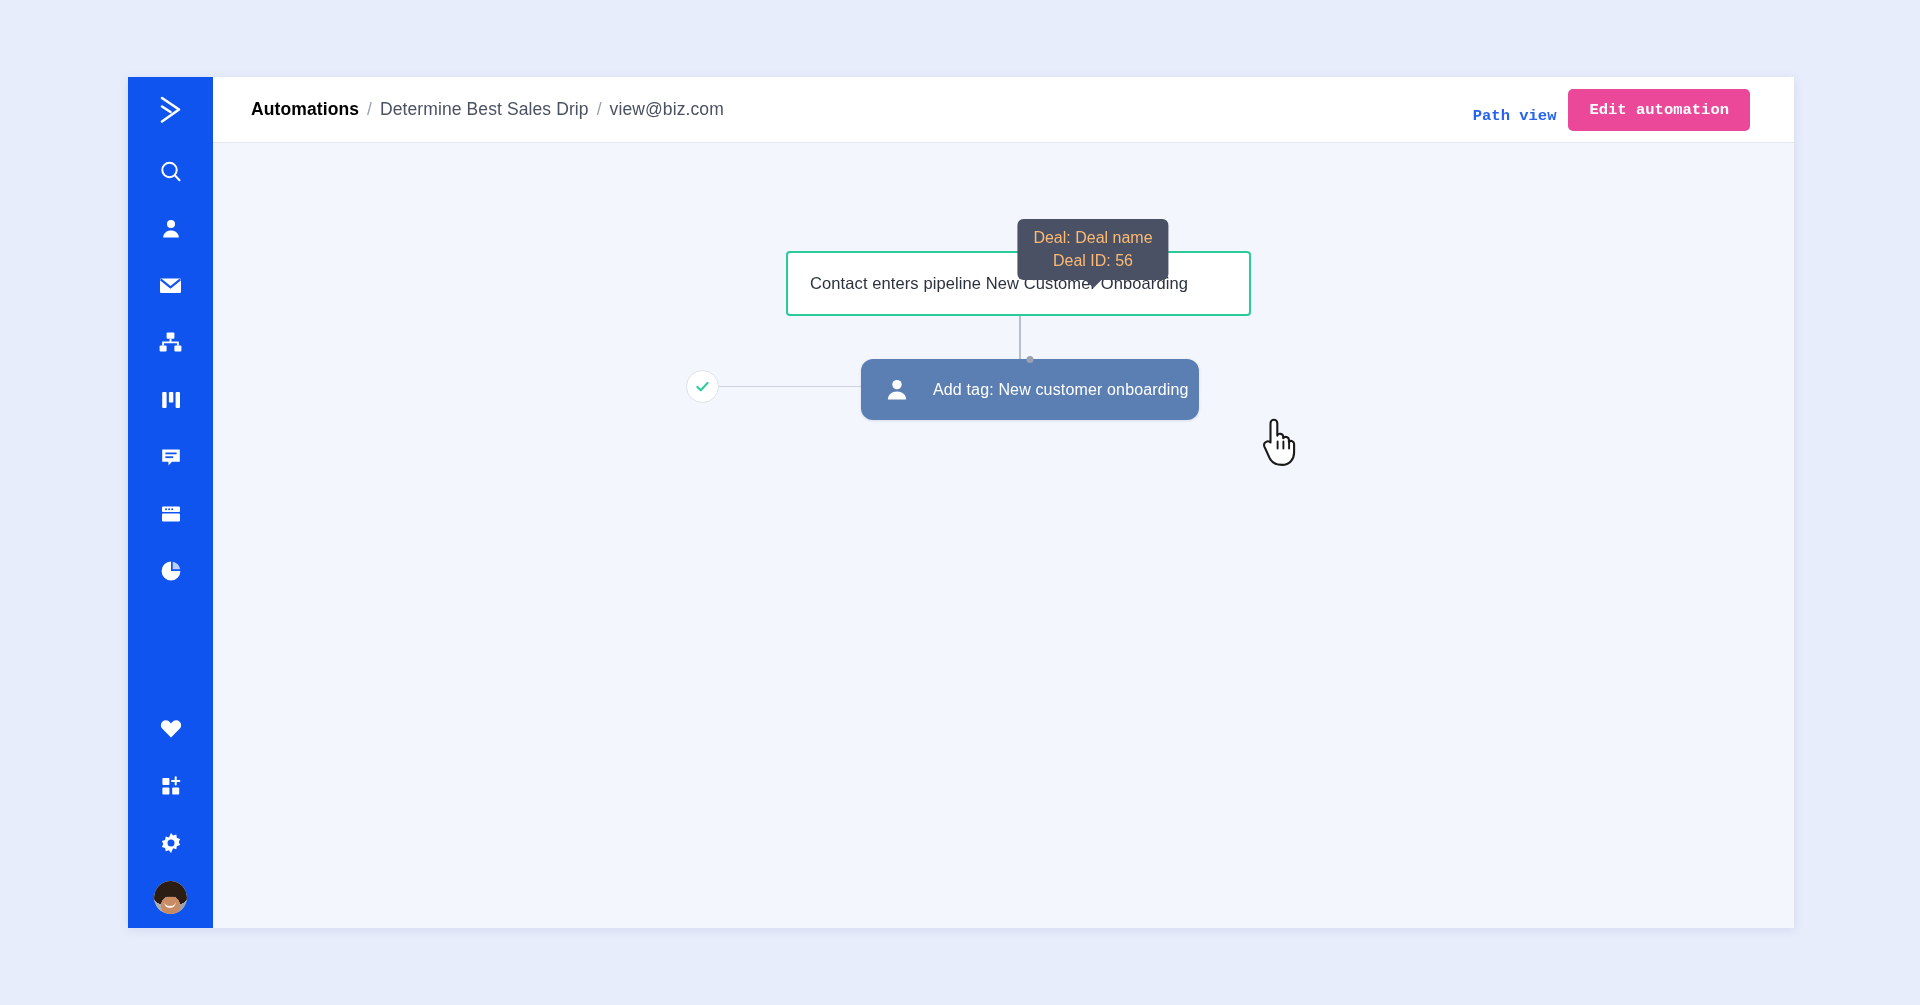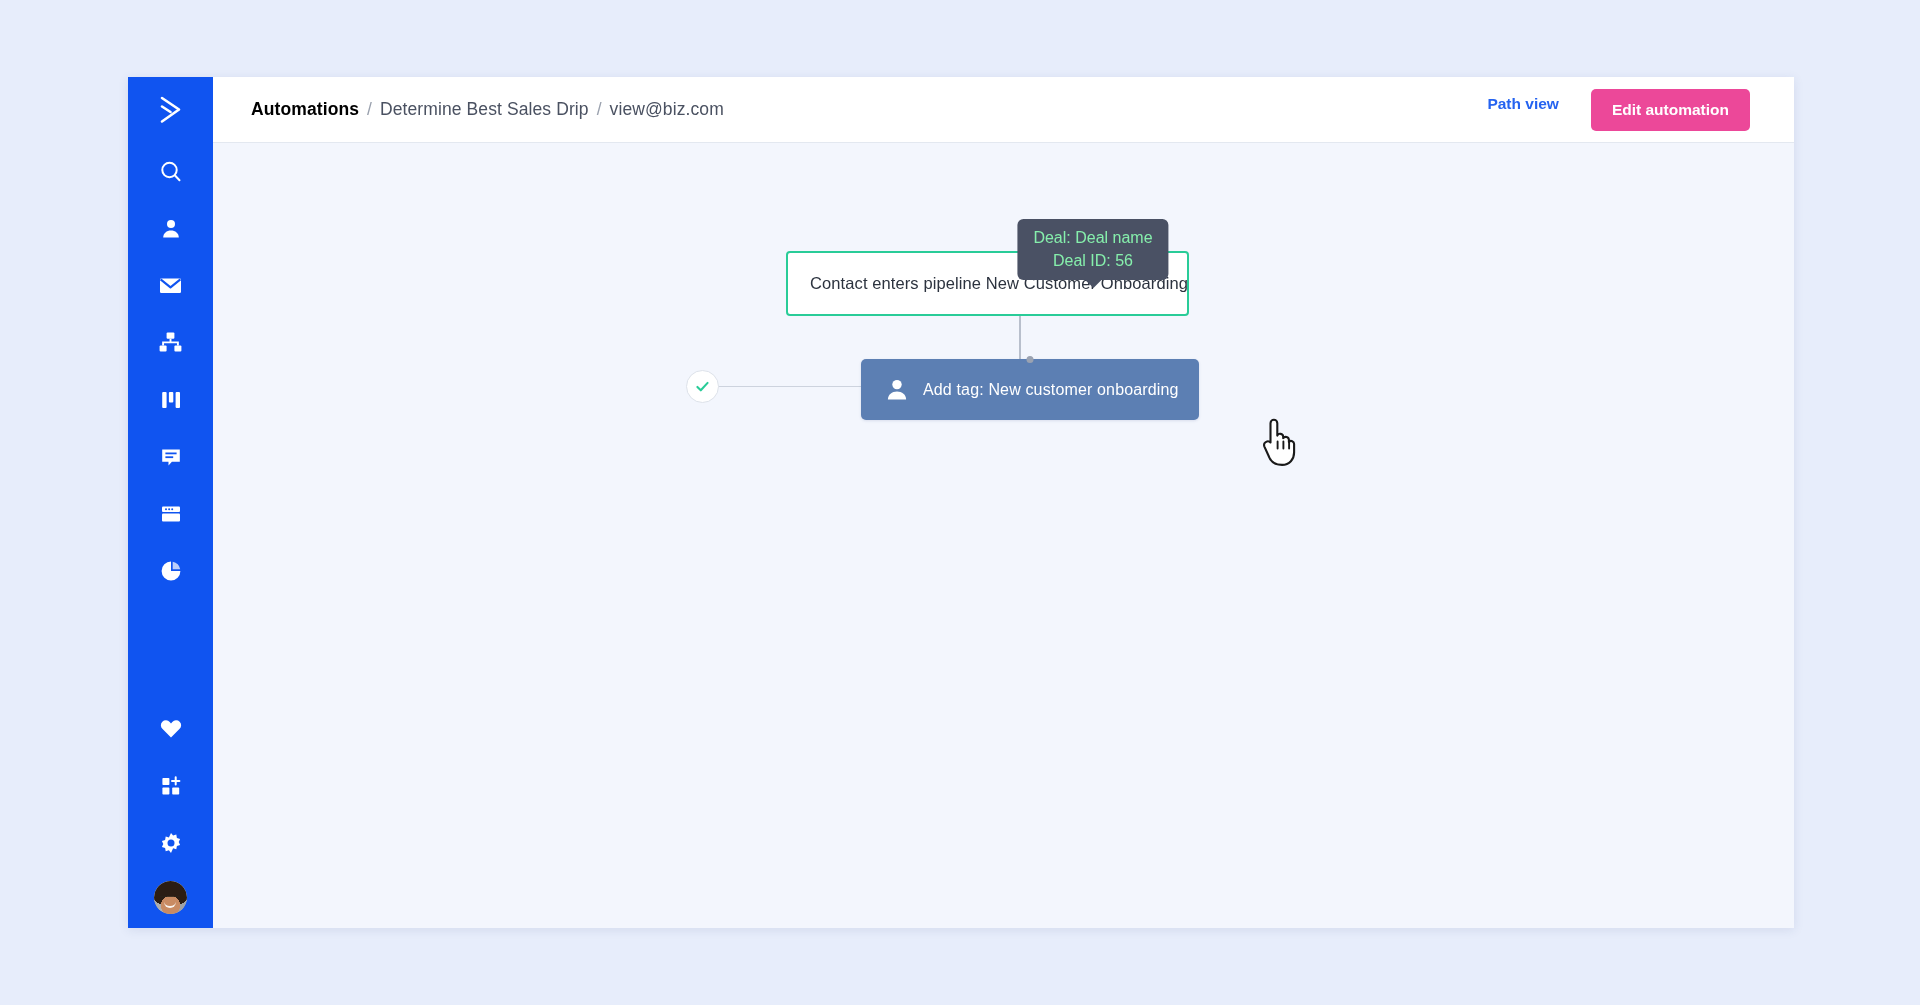--- a/index.html
+++ b/index.html
@@ -142,22 +142,23 @@
   }
   .breadcrumb .crumb-root {
     font-weight: 700;
     color: #000000;
   }
   .breadcrumb .sep { color: #9aa1ae; margin: 0 3px; }
 
   .topbar-actions {
     margin-left: auto;
     display: flex;
-    align-items: flex-start;
-    gap: 24px;
+    align-items: flex-end;
+    gap: 4px;
+    font-family: Liberation Mono, monospace;
   }
 
   .link-btn {
     font-size: 15.5px;
     font-weight: 700;
     color: #2563f0;
     background: none;
     border: none;
     cursor: pointer;
     font-family: inherit;
@@ -186,21 +187,21 @@
     overflow: hidden;
   }
 
   
   .tooltip {
     position: absolute;
     left: 880px;
     top: 76px;
     transform: translateX(-50%);
     background: #4a5164;
-    color: #86efac;
+    color: #fdba74;
     border-radius: 6px;
     padding: 7px 16px 8px;
     text-align: center;
     font-size: 16px;
     line-height: 1.45;
     white-space: nowrap;
     z-index: 20;
   }
   .tooltip .tt-arrow {
     position: absolute;
@@ -211,21 +212,21 @@
     border-left: 9px solid transparent;
     border-right: 9px solid transparent;
     border-top: 9px solid #4a5164;
   }
 
   
   .trigger-node {
     position: absolute;
     left: 573px;
     top: 108px;
-    width: 403px;
+    width: 465px;
     height: 65px;
     background: #ffffff;
     border: 2px solid #29cc98;
     border-radius: 4px;
     display: flex;
     align-items: center;
     padding-left: 22px;
     z-index: 10;
     cursor: pointer;
   }
@@ -276,25 +277,25 @@
   }
 
   
   .action-node {
     position: absolute;
     left: 648px;
     top: 216px;
     width: 338px;
     height: 61px;
     background: #5c7fb3;
-    border-radius: 5px;
+    border-radius: 12px;
     display: flex;
     align-items: center;
     padding-left: 22px;
-    gap: 12px;
+    gap: 22px;
     z-index: 6;
     cursor: pointer;
     box-shadow: 0 1px 3px rgba(40,60,120,0.13);
   }
   .action-node .node-icon {
     flex: 0 0 auto;
     display: flex;
     align-items: center;
   }
   .action-node .node-text {

